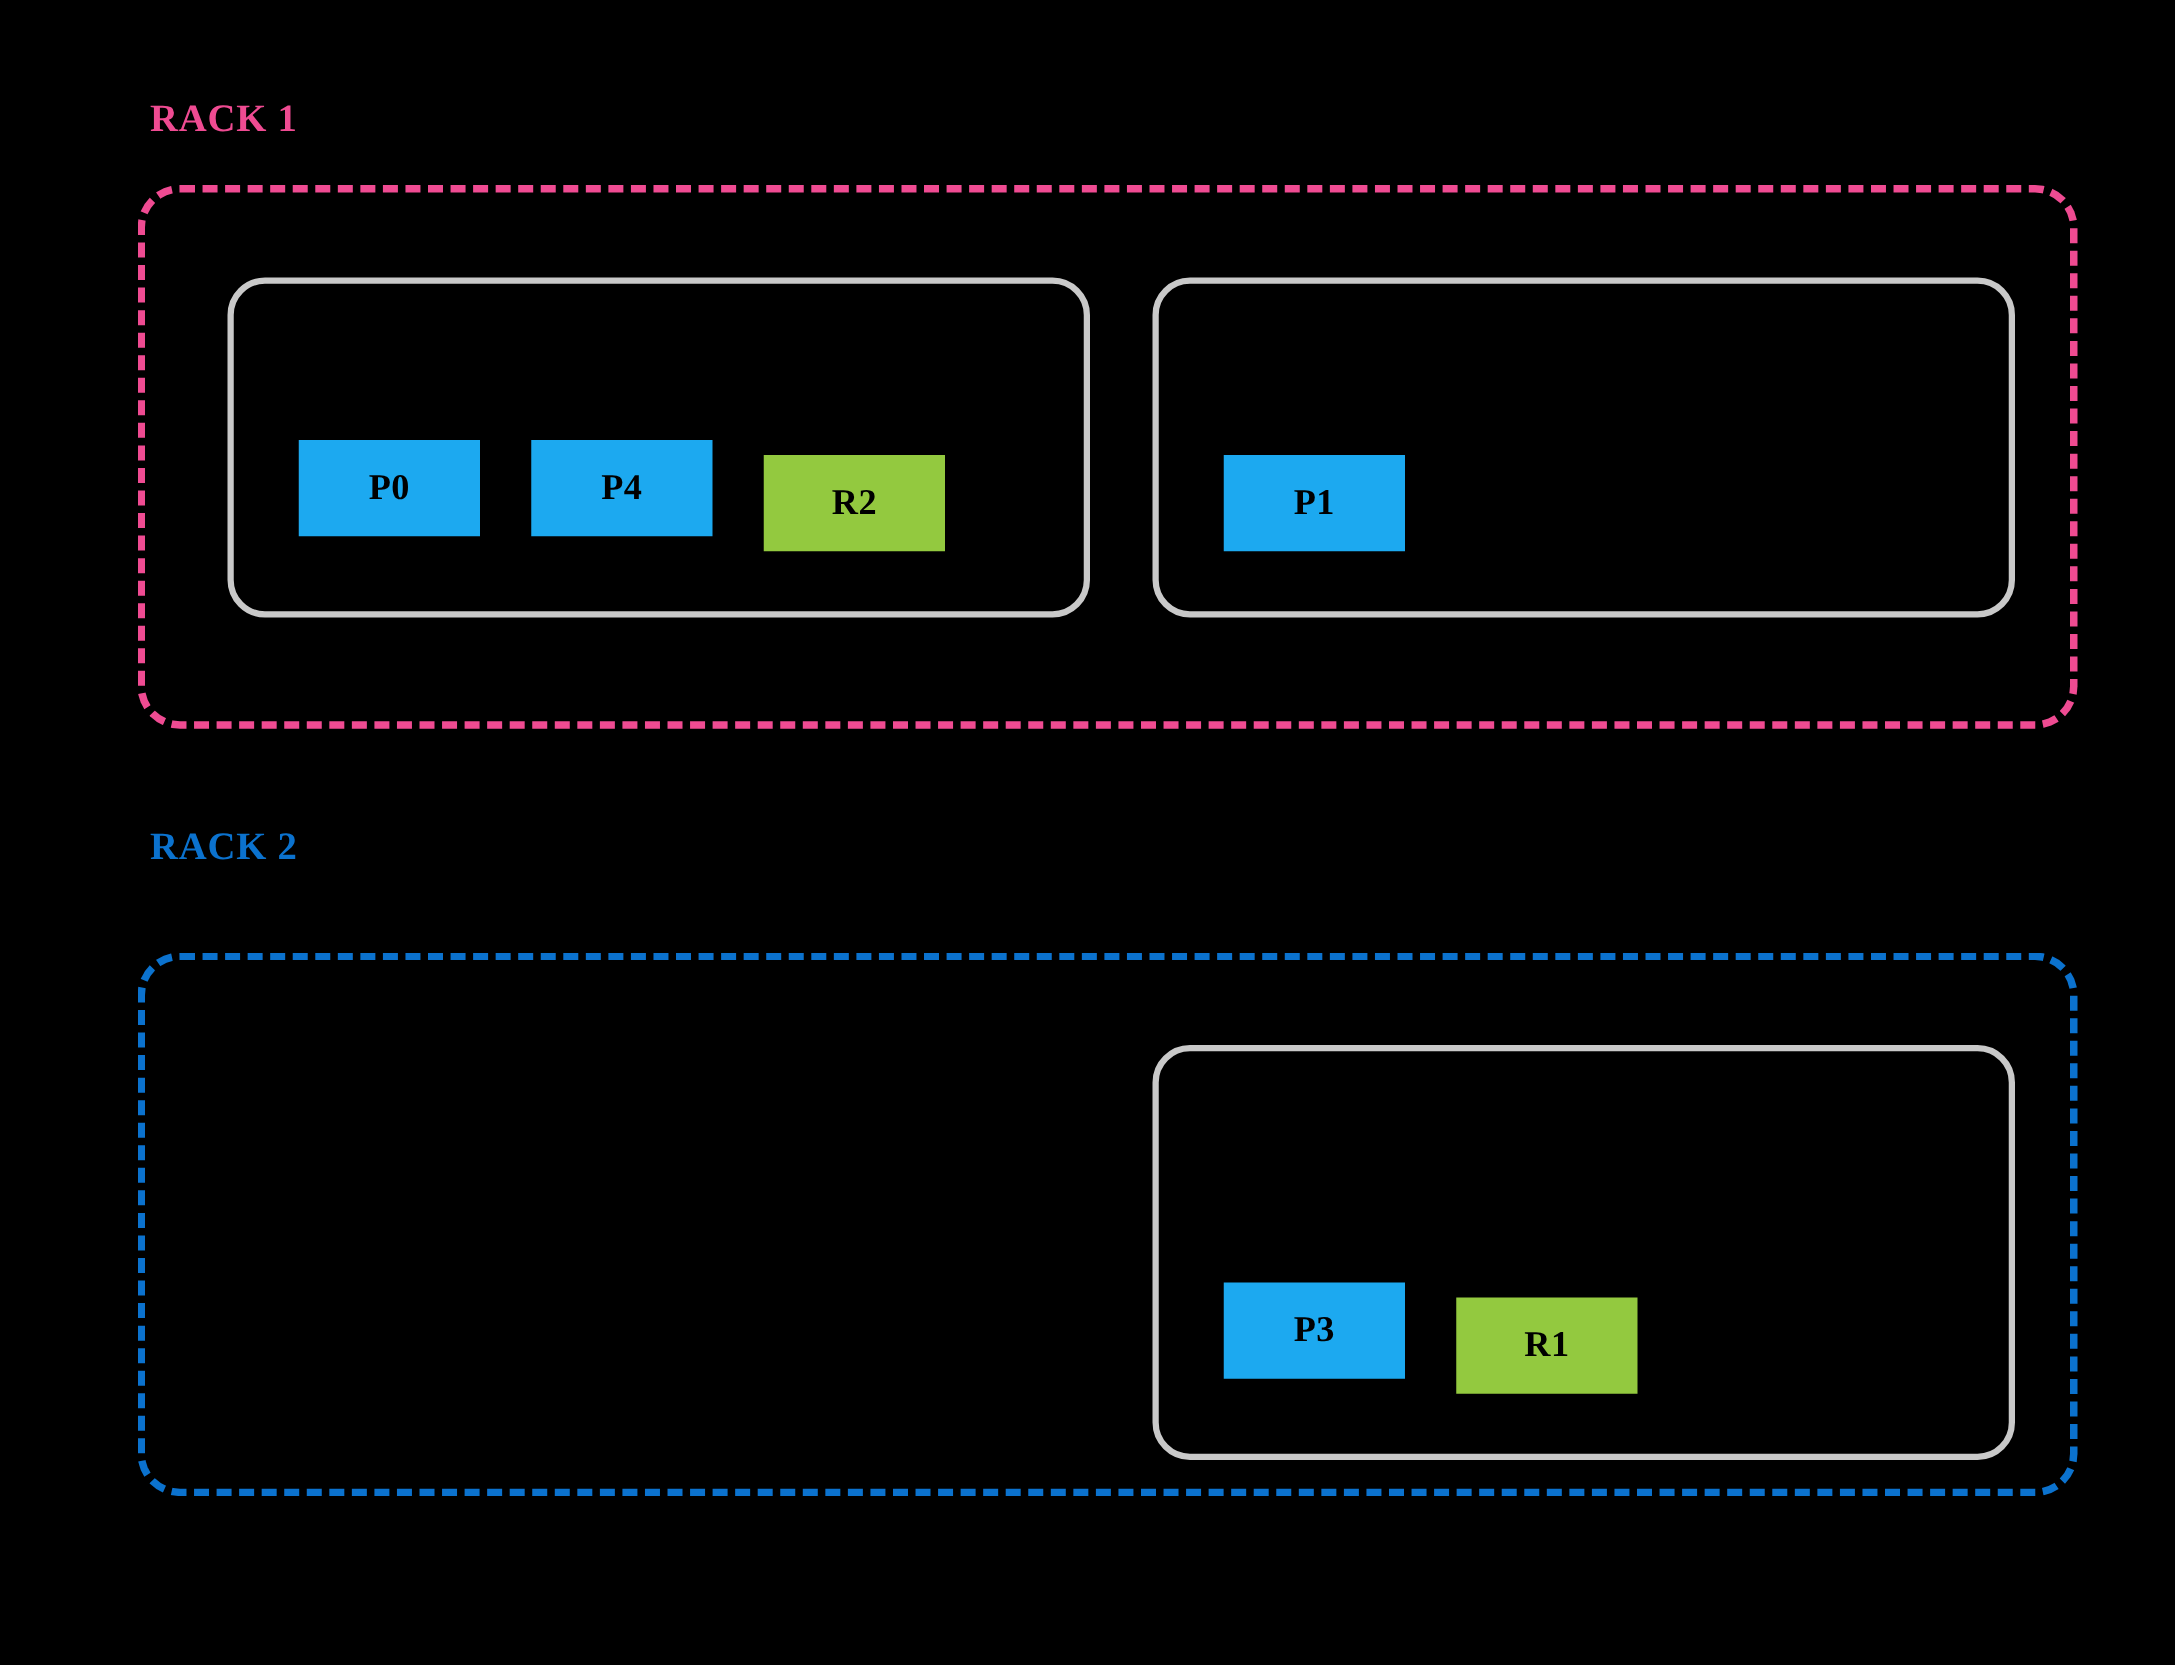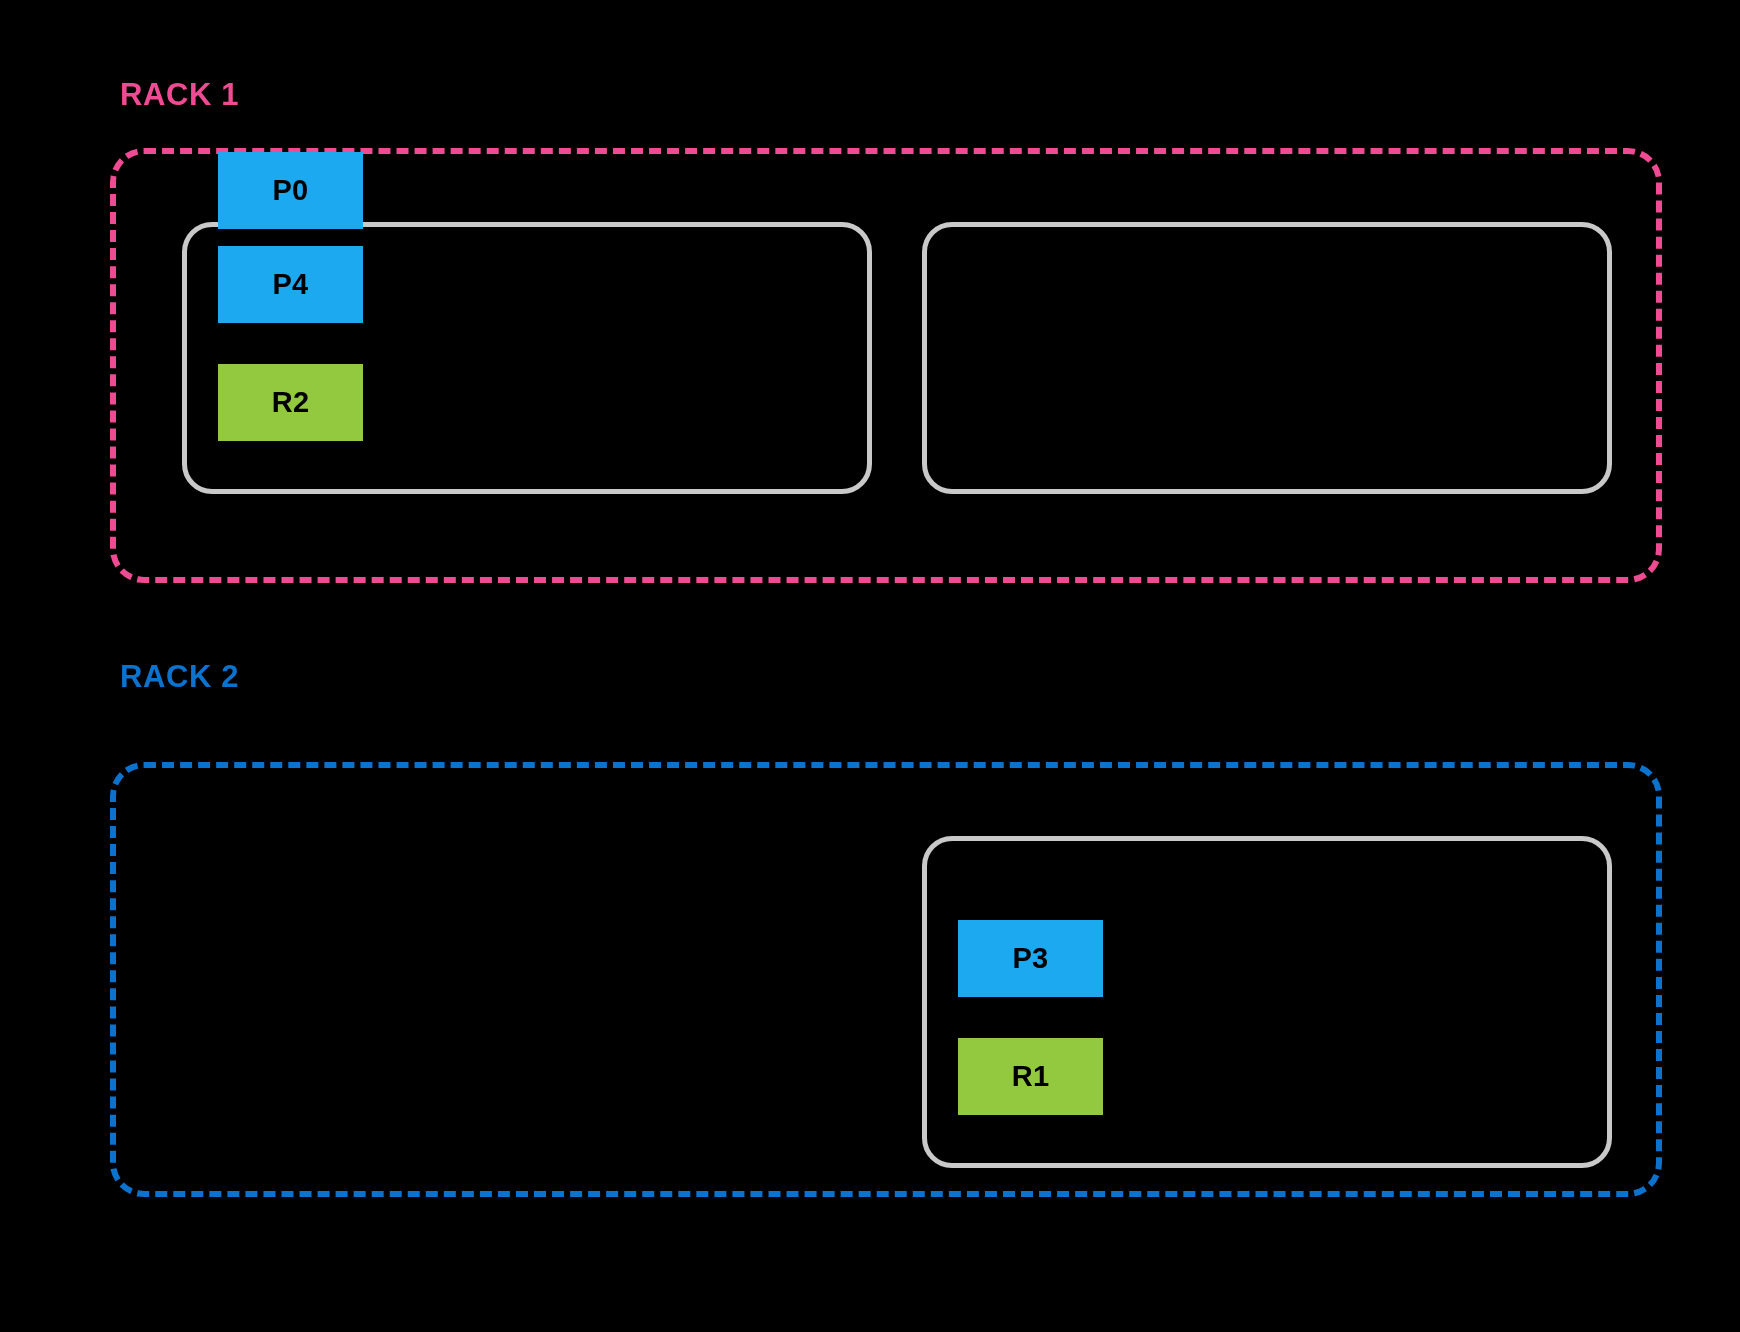--- a/index.html
+++ b/index.html
@@ -5,21 +5,21 @@
   html, body {
     margin: 0;
     padding: 0;
     background: #000000;
   }
   #canvas {
     position: relative;
     width: 1740px;
     height: 1332px;
     background: #000000;
-    font-family: Liberation Sans, sans-serif;
+    font-family: Liberation Serif, serif;
     overflow: hidden;
   }
 
   
   .rack-label {
     position: absolute;
     font-size: 31px;
     font-weight: 700;
     letter-spacing: 0.6px;
     line-height: 1;
@@ -43,24 +43,24 @@
     border: 5px solid #c9c9c9;
     border-radius: 30px;
     background: transparent;
     display: flex;
     align-items: flex-end;
     justify-content: flex-start;
   }
 
   .node-inner {
     display: flex;
-    flex-direction: column;
+    flex-direction: row;
     align-items: center;
-    gap: 17px;
-    padding-left: 31px;
+    gap: 41px;
+    padding-left: 52px;
     padding-bottom: 48px;
   }
 
   
   .chip {
     width: 145px;
     height: 77px;
     display: flex;
     align-items: center;
     justify-content: center;
@@ -86,20 +86,21 @@
   <div class="node-box" style="left:182px; top:222px; width:690px; height:272px;">
     <div class="node-inner">
       <div class="chip primary">P0</div>
       <div class="chip primary">P4</div>
       <div class="chip replica">R2</div>
     </div>
   </div>
 
   <div class="node-box" style="left:922px; top:222px; width:690px; height:272px;">
     <div class="node-inner">
+      <div class="chip primary">P1</div>
     </div>
   </div>
 
   <div class="rack-label" style="left:120px; top:661px; color:#0B72CE;">RACK 2</div>
 
   <div class="rack-box" style="left:110px; top:762px; width:1552px; height:435px; border-color:#0B72CE;">
   </div>
 
 
   <div class="node-box" style="left:922px; top:836px; width:690px; height:332px;">

